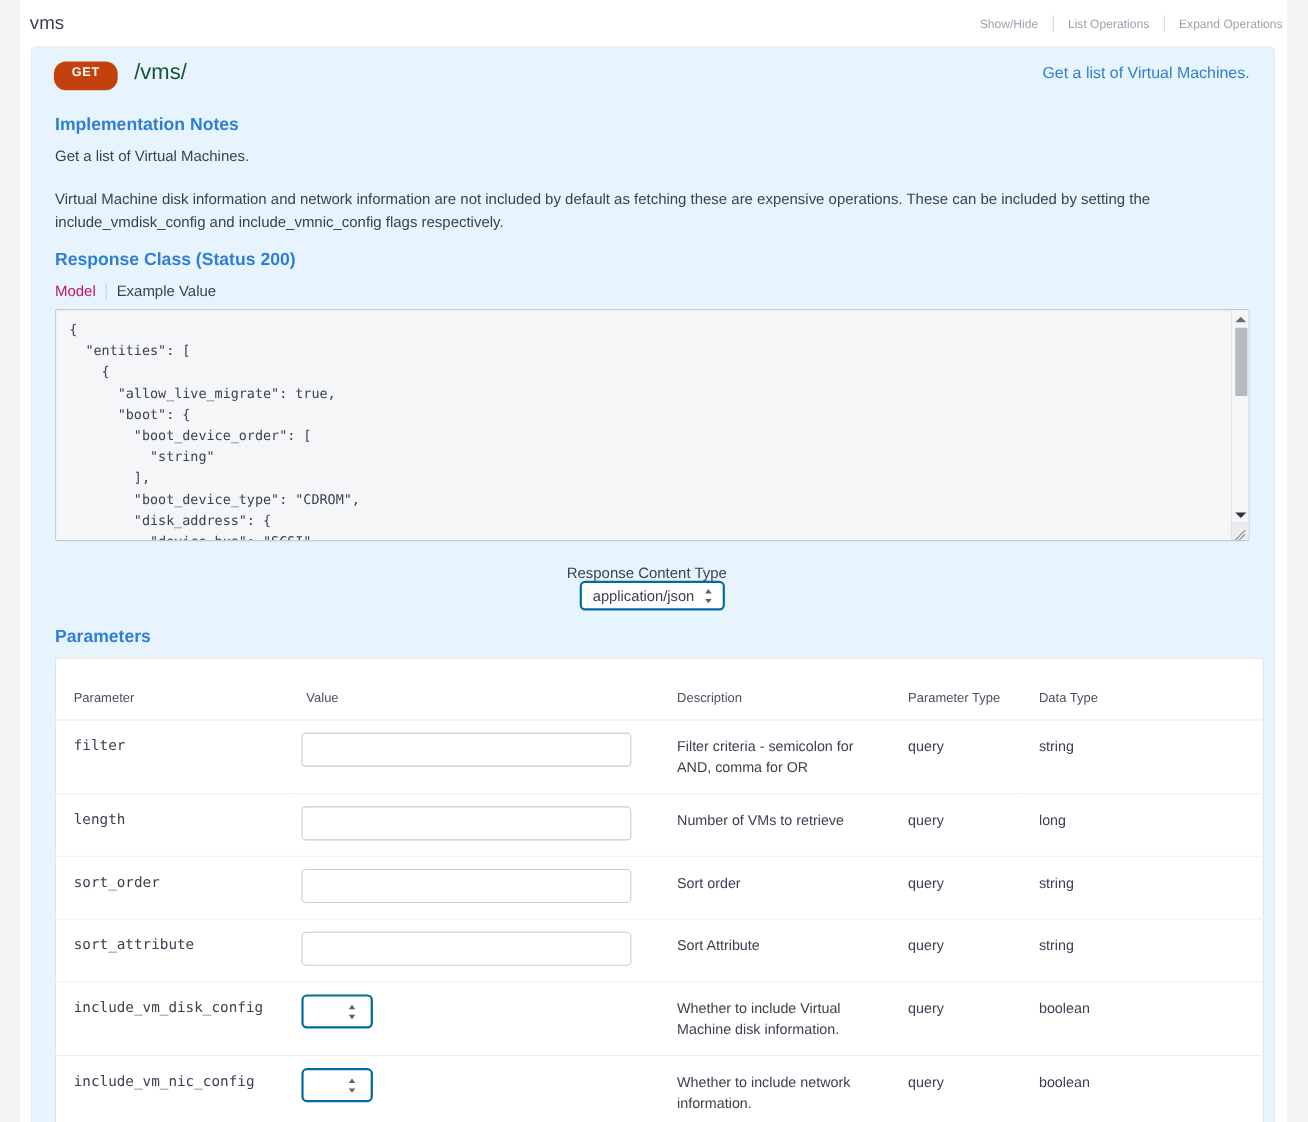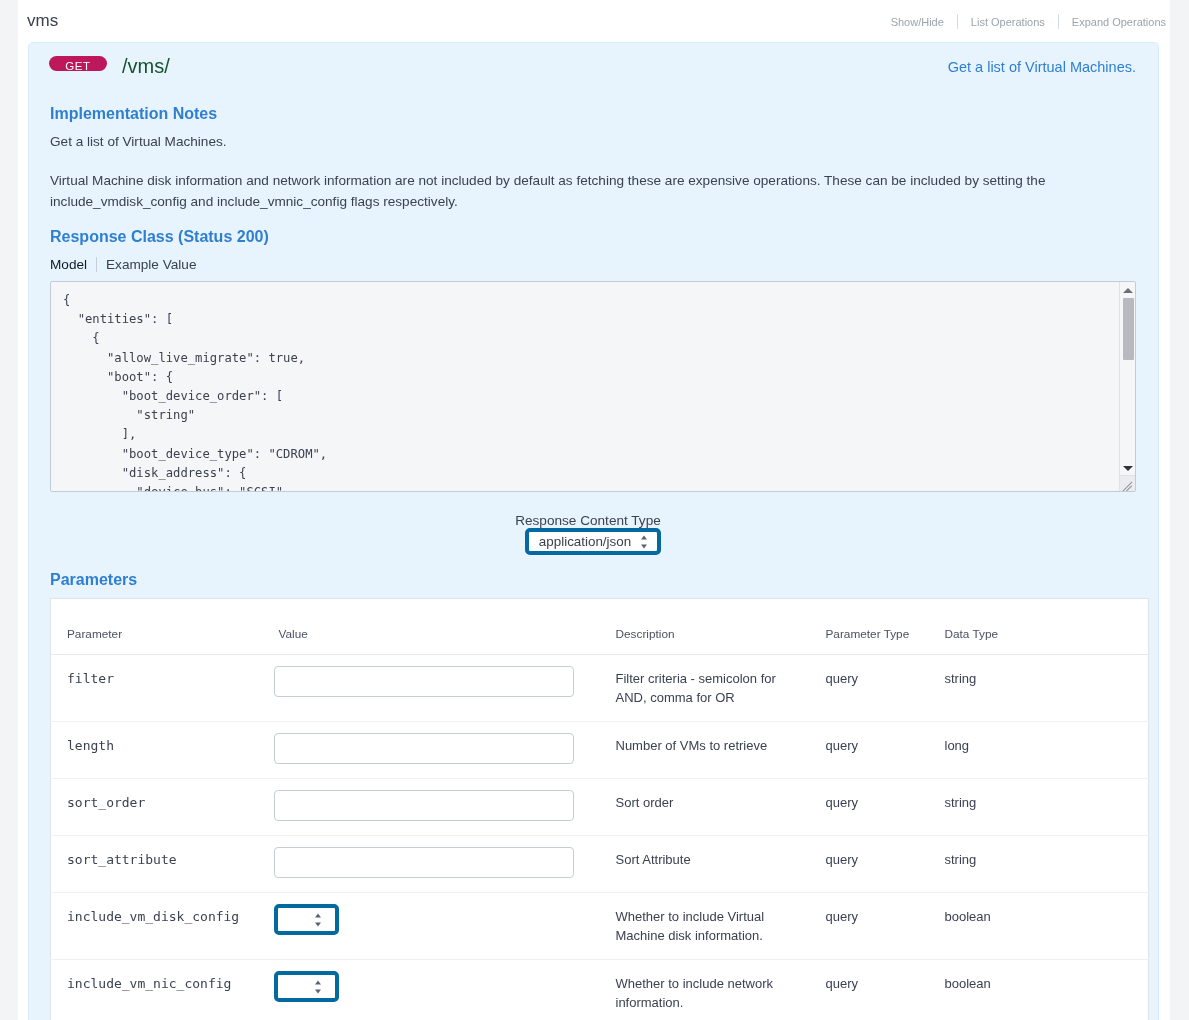--- a/index.html
+++ b/index.html
@@ -68,28 +68,28 @@
   }
 
   .op-heading {
     position: relative;
     height: 46px;
     padding: 0 22px 0 20px;
   }
   .http-method {
     position: absolute;
     left: 20px; top: 13px;
-    width: 58px; height: 15px;
+    width: 58px; height: 26px;
     line-height: 21px;
     text-align: center;
     border-radius: 11px;
-    background: #be185d;
+    background: #c2410c;
     color: #ffffff;
     font-size: 11.5px;
-    font-weight: normal;
+    font-weight: bold;
     letter-spacing: .6px;
   }
   .op-path {
     position: absolute;
     left: 93px; top: 13px;
     font-size: 20px;
     color: #14532d;
     line-height: 21px;
   }
   .op-summary {
@@ -132,21 +132,21 @@
     align-items: center;
     margin: 7px 0 8px 0;
     height: 18px;
   }
   .model-tab {
     font-size: 13.6px;
     color: #3b4151;
     padding-right: 9px;
     cursor: pointer;
   }
-  .model-tab.inactive { color: #0f172a; }
+  .model-tab.inactive { color: #be185d; }
   .model-tab.active {
     border-left: 1px solid #c7ced8;
     padding-left: 9px;
     padding-right: 0;
     text-align: center;
   }
 
   
   .example-box {
     position: relative;
@@ -222,21 +222,21 @@
     flex-direction: column;
   }
   .rct-label {
     font-size: 13.6px;
     color: #3b4151;
     margin-right: 10px;
   }
   .mac-select {
     position: relative;
     height: 27px;
-    border: 4px solid #0369a1;
+    border: 2px solid #0369a1;
     border-radius: 5px;
     background: #ffffff;
     font-size: 13.4px;
     color: #3b4151;
     display: flex;
     align-items: center;
     padding: 0 26px 0 10px;
     cursor: pointer;
   }
   .mac-select .caret {

